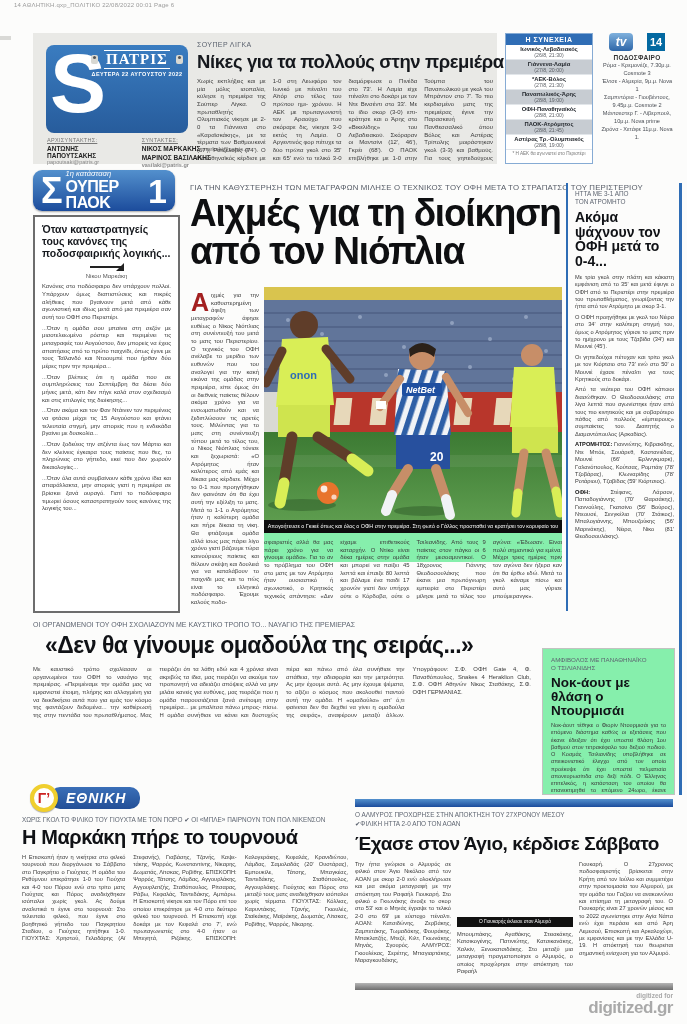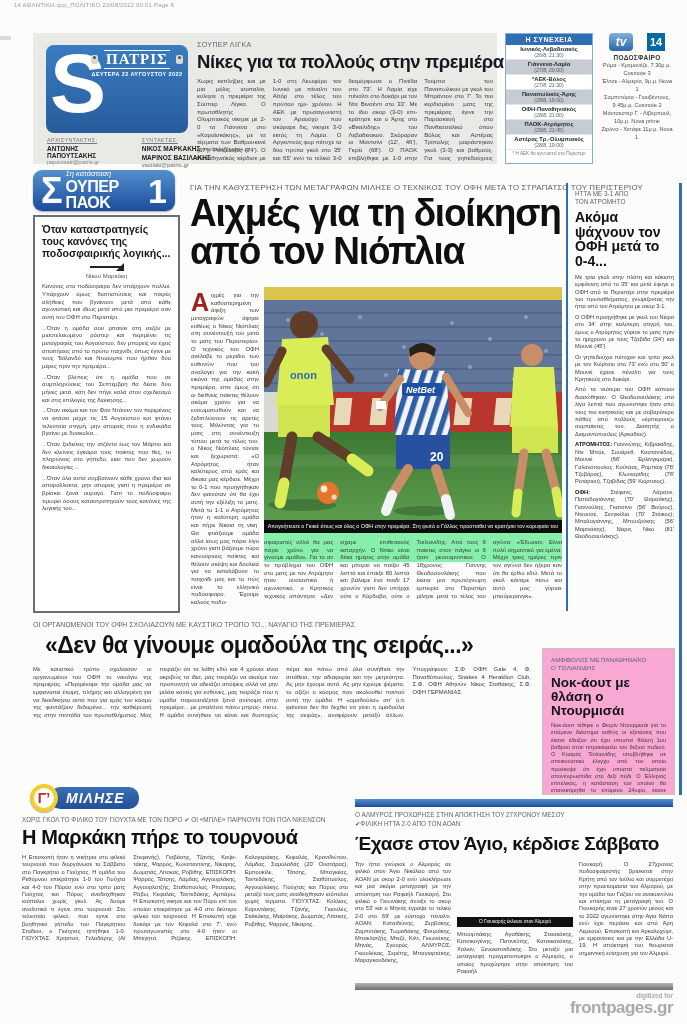--- a/index.html
+++ b/index.html
@@ -96,21 +96,21 @@
   .lineup-label{font-weight:bold;color:#111;}
 
   
   .fans-kicker{left:33px;top:621px;width:500px;font-size:7px;color:#5d6470;}
   .fans-headline{left:33px;top:632px;width:500px;font-size:23px;font-weight:bold;color:#101216;letter-spacing:-.5px;margin-left:12px;}
   .fans-cols{left:33px;top:666px;width:498px;height:120px;column-count:4;column-gap:8px;
              font-size:5.9px;line-height:1.3;text-align:justify;color:#3a3a3a;overflow:hidden;}
 
   
   .injury{left:542px;top:648px;width:133px;height:147px;border:1px solid #c2c2c0;box-sizing:border-box;
-          padding:7px 8px;overflow:hidden;background:#f9a8d4;}
+          padding:7px 8px;overflow:hidden;background:#86efac;}
   .inj-kicker{font-size:6.2px;color:#5d6470;line-height:1.25;}
   .inj-headline{font-size:13.5px;font-weight:bold;color:#101216;line-height:1.05;margin:4px 0 4px;}
   .inj-body{font-size:5.6px;line-height:1.3;text-align:justify;color:#3a3a3a;}
 
   
   .gethniki{left:30px;top:784px;display:flex;align-items:center;}
   .g-circle{width:28px;height:28px;border-radius:50%;background:#fff;border:4px solid #f0cf2e;
             box-sizing:border-box;display:flex;align-items:center;justify-content:center;
             font-size:14px;font-weight:bold;color:#cc2222;z-index:2;box-shadow:0 1px 1px rgba(0,0,0,.3);}
   .g-banner{margin-left:-8px;background:linear-gradient(#3a6fb8,#234f97);color:#fff;font-weight:bold;
@@ -388,21 +388,21 @@
     <div class="inj-kicker">
       <div>ΑΜΦΙΒΟΛΟΣ ΜΕ ΠΑΝΑΘΗΝΑΪΚΟ</div>
       <div>Ο ΤΣΙΛΙΑΝΙΔΗΣ</div>
     </div>
     <div class="inj-headline">Νοκ-άουτ με θλάση ο Ντουρμισάι</div>
     <div class="inj-body">Νοκ-άουτ τέθηκε ο Φιορίν Ντουρμισάι για το επόμενο διάστημα καθώς οι εξετάσεις που έκανε έδειξαν ότι έχει υποστεί θλάση 1ου βαθμού στον τετρακέφαλο του δεξιού ποδιού. Ο Κοσμάς Τσιλιανίδης υποβλήθηκε σε απεικονιστικό έλεγχο από τον οποίο προέκυψε ότι έχει υποστεί πελματιαία απονευρωσίτιδα στο δεξί πόδι. Ο Έλληνας επιτελικός, η κατάσταση του οποίου θα επανεκτιμηθεί το επόμενο 24ωρο, έκανε θεραπεία και η συμμετοχή του κόντρα στον Παναθηναϊκό είναι αμφίβολη.</div>
   </div>
 
   <div class="abs gethniki">
     <div class="g-circle">Γ’</div>
-    <div class="g-banner">ΜΙΛΗΣΕ</div>
+    <div class="g-banner">ΕΘΝΙΚΗ</div>
   </div>
 
   <div class="abs epi-kicker">ΧΩΡΙΣ ΓΚΟΛ ΤΟ ΦΙΛΙΚΟ ΤΟΥ ΓΙΟΥΧΤΑ ΜΕ ΤΟΝ ΠΟΡΟ ✔ ΟΙ «ΜΠΛΕ» ΠΑΙΡΝΟΥΝ ΤΟΝ ΠΟΛ ΝΙΚΕΝΣΟΝ</div>
   <div class="abs epi-headline">Η Μαρκάκη πήρε το τουρνουά</div>
   <div class="abs epi-cols">
     <span>Η Επισκοπή ήταν η νικήτρια στο φιλικό τουρνουά που διοργάνωσε το Σάββατο στο Παγκρήτιο ο Γιούχτας. Η ομάδα του Ρεθύμνου επικράτησε 1-0 του Γιούχτα και 4-0 του Πόρου ενώ στο τρίτο ματς Γιούχτας και Πόρος αναδείχθηκαν ισόπαλοι χωρίς γκολ. Ας δούμε αναλυτικά τι έγινε στο τουρνουά: Στο τελευταίο φιλικό, που έγινε στο βοηθητικό γήπεδο του Παγκρητίου Σταδίου, ο Γιούχτας ηττήθηκε 1-0. ΓΙΟΥΧΤΑΣ: Χρηστού, Γελαδάρης (Αϊ Στεφανής), Γιαβάσης, Τζανής, Καψε-</span> <span>τάκης, Ψαρρός, Κωνσταντίνης, Νίκαρης, Δωματάς, Λίτσκας, Ροβίθης. ΕΠΙΣΚΟΠΗ: Ψαρρός, Τάτσης, Λάμδας, Αγγουρλάκης, Αγγουρλατζής, Σταθόπουλος, Ρίτσαρας, Ράβω, Κεφαλάς, Ταντεδάκης, Αμπάρω. Η Επισκοπή νίκησε και τον Πόρο επί του οποίου επικράτησε με 4-0 στο δεύτερο φιλικό του τουρνουά. Η Επισκοπή είχε δοκάρι με τον Κεφαλά στο 7', ενώ πρωταγωνιστές στο 4-0 ήταν οι</span> <span>Μπεγητά, Ριζάκης. ΕΠΙΣΚΟΠΗ: Καλογεράκης, Κεφαλάς, Κρανιδιώτου, Λάμδας, Σαμολαδάς (20' Ουστάρας), Εμπουκίλε, Τάτσης, Μπαγκέας, Ταντεδάκης, Σταθόπουλος, Αγγουρλάκης. Γιούχτας και Πόρος στο μεταξύ τους ματς αναδείχθηκαν ισόπαλοι χωρίς τέρματα. ΓΙΟΥΧΤΑΣ: Κόλλιας, Καρυντάκης, Τζανής, Γκιουλές, Σταϊκάκης, Μαϊράκης, Δωματάς, Λίτσκας, Ροβίθης, Ψαρρός, Νίκαρης.</span>
   </div>
 
   <div class="abs alm-bar"></div>
   <div class="abs alm-kicker">
@@ -412,16 +412,16 @@
   <div class="abs alm-headline">Έχασε στον Άγιο, κέρδισε Σάββατο</div>
   <div class="abs alm-col1">Την ήττα γνώρισε ο Αλμυρός σε φιλικό στον Άγιο Νικόλαο από τον ΑΟΑΝ με σκορ 2-0 ενώ ολοκλήρωσε και μια ακόμα μεταγραφή με την απόκτηση του Ραφαήλ Γιουκαρή. Στο φιλικό ο Γκιωνάκης άνοιξε το σκορ στο 53' και ο Μηνάς έγραψε το τελικό 2-0 στο 69' με εύστοχο πέναλτι. ΑΟΑΝ: Κατσιδώνης, Ζερβάκης, Ζαμπετάκης, Τωμαδάκης, Φουράκης, Μπακλατζής, Μτεζέ, Κιλτ, Γκιωνάκης, Μηνάς, Σγουρός. ΑΛΜΥΡΟΣ: Γκιουλέκας, Σερέτης, Μπαγιαρτάκης, Μαραγκουδάκης,</div>
 
   <div class="abs alm-caption">Ο Γιουκαρής έκλεισε στον Αλμυρό</div>
   <div class="abs alm-col2">Μπουμπάκης, Αγαθάκης, Στειακάκης, Κατσικογένης, Πατινιώτης, Κατσικανάκης, Χαλκίν, Ξενοκατσιδάκης. Στο μεταξύ μια μεταγραφή πραγματοποίησε ο Αλμυρός, ο οποίος προχώρησε στην απόκτηση του Ραφαήλ</div>
   <div class="abs alm-col3">Γιουκαρή. Ο 27χρονος ποδοσφαιριστής βρίσκεται στην Κρήτη από τον Ιούλιο και συμμετέχει στην προετοιμασία του Αλμυρού, με την ομάδα του Γαζίου να ανακοινώνει και επίσημα τη μεταγραφή του. Ο Γιουκαρής είναι 27 χρονών μέσος και το 2022 αγωνίστηκε στην Αγία Νάπα ενώ έχει περάσει και από Άρη Λεμεσού, Επισκοπή και Αρκαλοχώρι, με εμφανίσεις και με την Ελλάδα U-19. Η απόκτησή του θεωρείται σημαντική ενίσχυση για τον Αλμυρό.</div>
 
   <div class="abs gray-bar"></div>
   <div class="abs watermark">
     <div class="wm-line1">digitized for</div>
-    <div class="wm-line2">frontpages.gr</div>
+    <div class="wm-line2">digitized.gr</div>
   </div>
 
 </div>
 
 </body></html>

